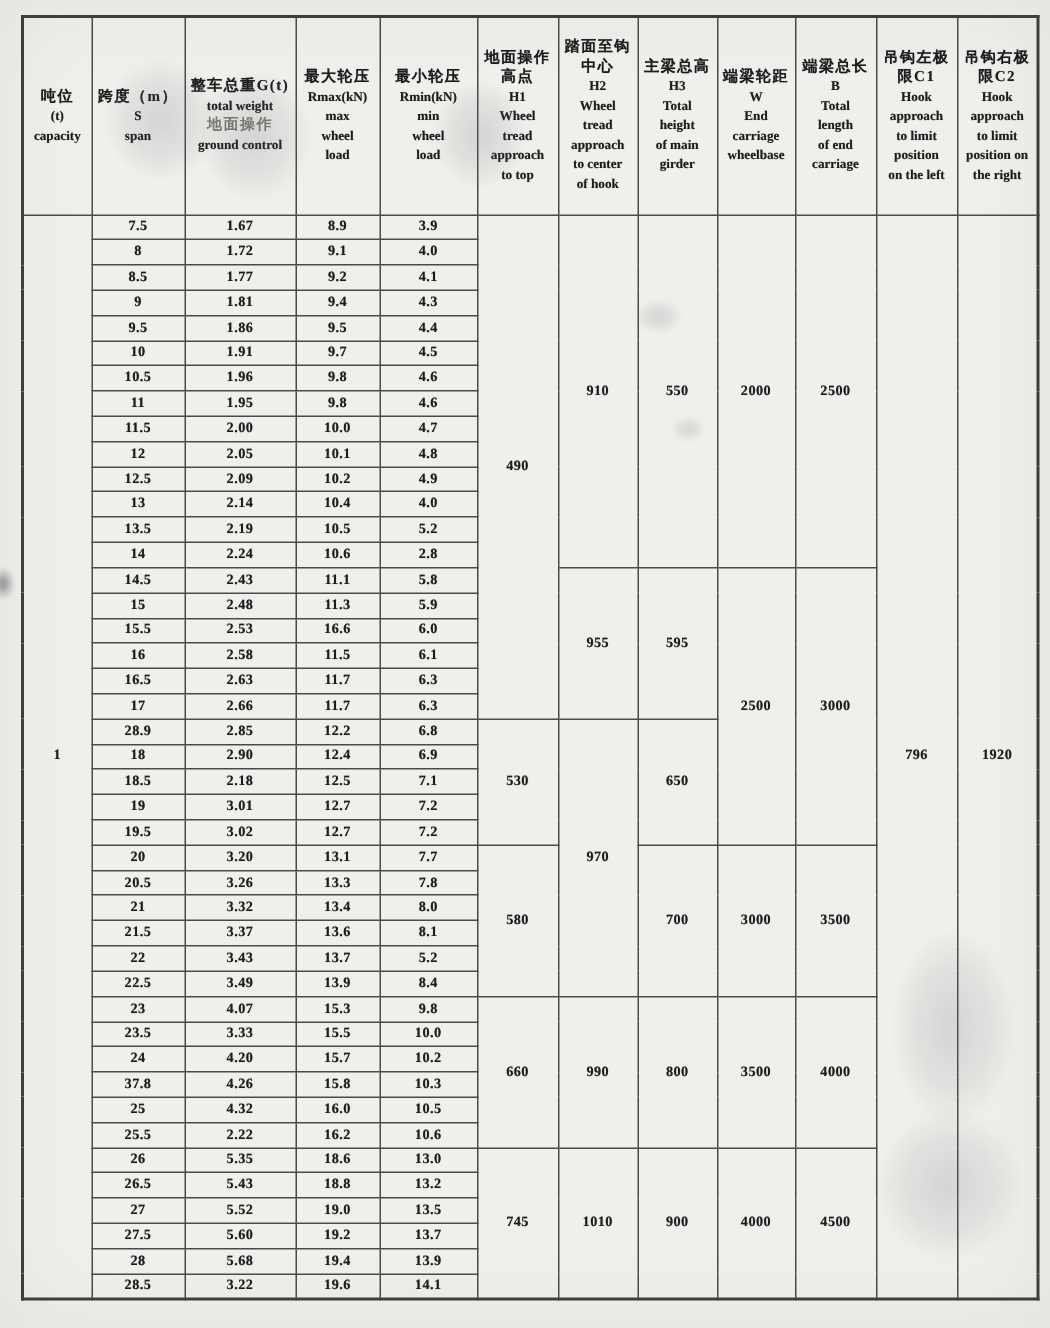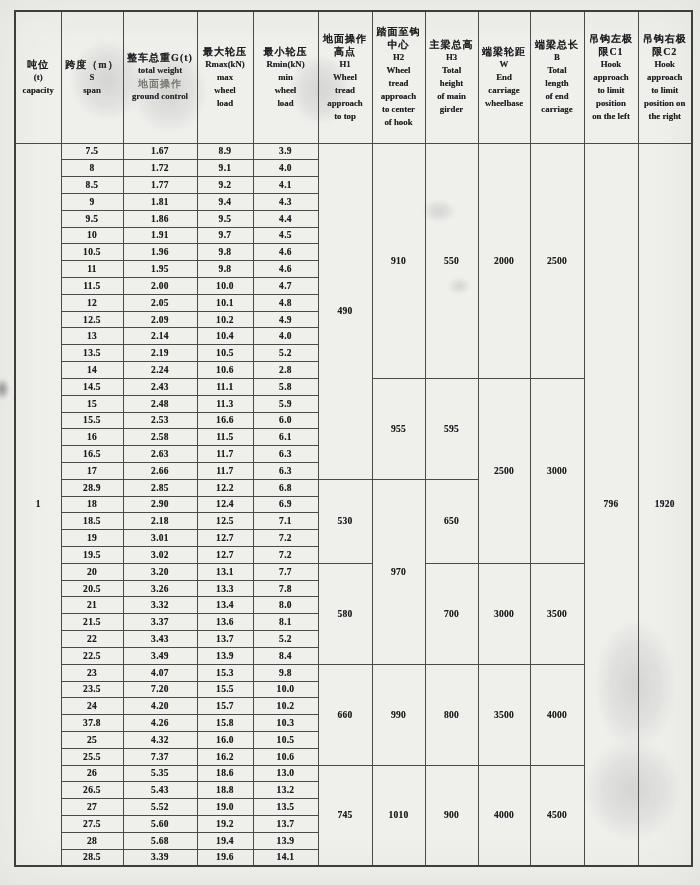--- a/index.html
+++ b/index.html
@@ -369,21 +369,21 @@
           <td>15.3</td>
           <td>9.8</td>
           <td rowspan="6">660</td>
           <td rowspan="6">990</td>
           <td rowspan="6">800</td>
           <td rowspan="6">3500</td>
           <td rowspan="6">4000</td>
         </tr>
         <tr>
           <td>23.5</td>
-          <td>7.20</td>
+          <td>3.33</td>
           <td>15.5</td>
           <td>10.0</td>
         </tr>
         <tr>
           <td>24</td>
           <td>4.20</td>
           <td>15.7</td>
           <td>10.2</td>
         </tr>
         <tr>
@@ -393,21 +393,21 @@
           <td>10.3</td>
         </tr>
         <tr>
           <td>25</td>
           <td>4.32</td>
           <td>16.0</td>
           <td>10.5</td>
         </tr>
         <tr>
           <td>25.5</td>
-          <td>7.37</td>
+          <td>2.22</td>
           <td>16.2</td>
           <td>10.6</td>
         </tr>
         <tr>
           <td>26</td>
           <td>5.35</td>
           <td>18.6</td>
           <td>13.0</td>
           <td rowspan="6">745</td>
           <td rowspan="6">1010</td>
@@ -434,21 +434,21 @@
           <td>13.7</td>
         </tr>
         <tr>
           <td>28</td>
           <td>5.68</td>
           <td>19.4</td>
           <td>13.9</td>
         </tr>
         <tr>
           <td>28.5</td>
-          <td>3.39</td>
+          <td>3.22</td>
           <td>19.6</td>
           <td>14.1</td>
         </tr>
       </tbody>
   </table>
 
   <div class="smudge" style="left:70px;  top:40px;  width:75px;  height:80px;"></div>
   <div class="smudge" style="left:132px; top:48px;  width:75px;  height:85px;"></div>
   <div class="smudge" style="left:290px; top:55px;  width:60px;  height:70px;"></div>
   <div class="smudge" style="left:423px; top:200px; width:32px;  height:22px;"></div>

